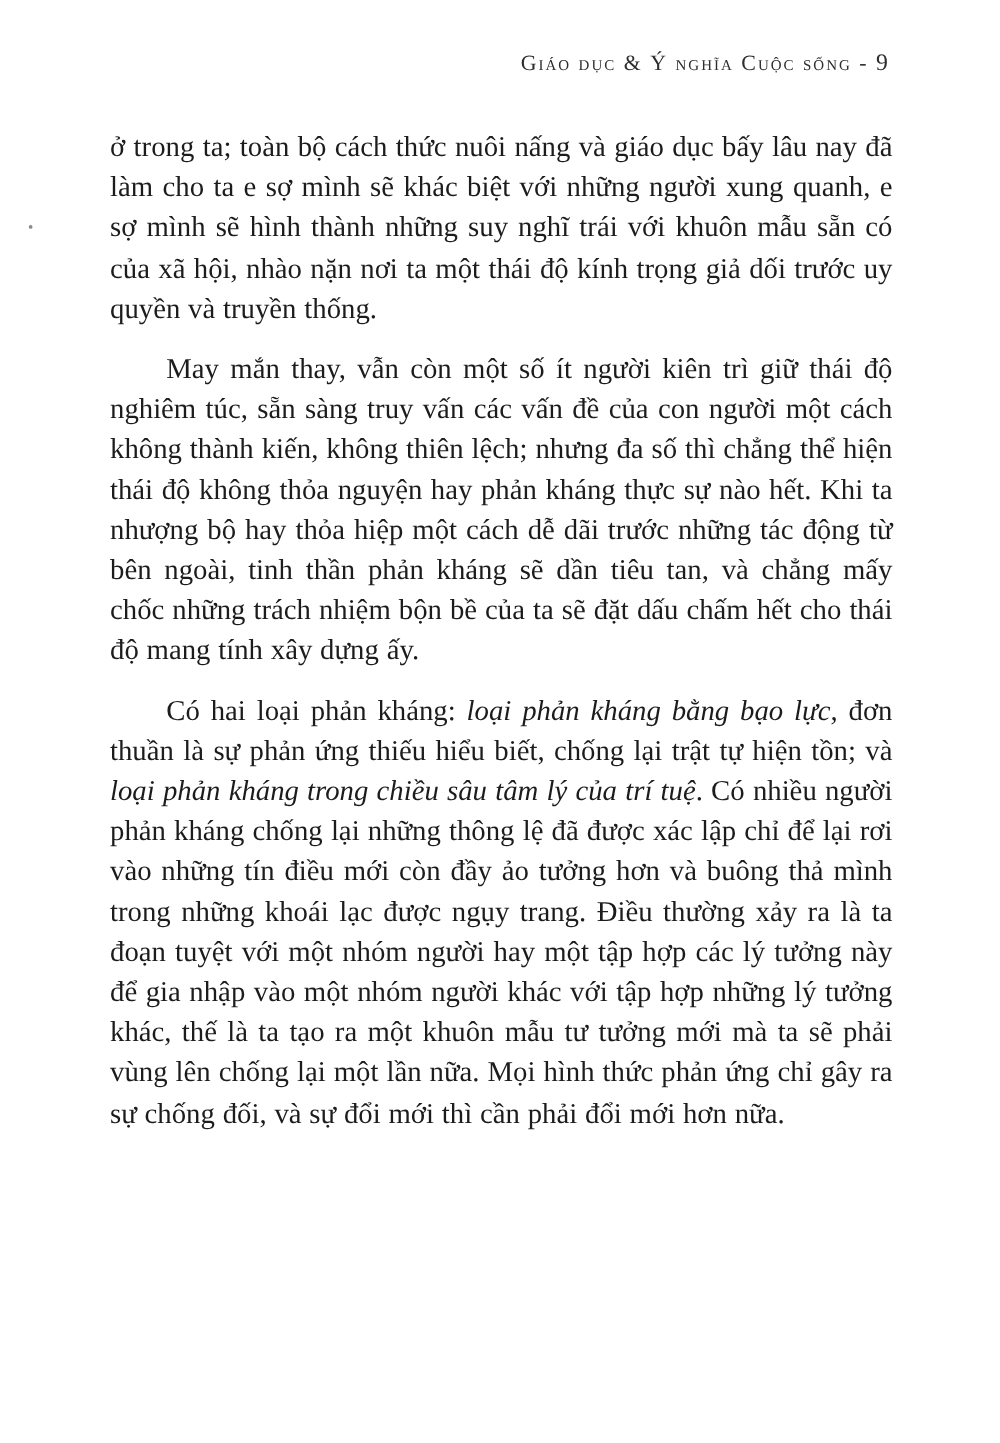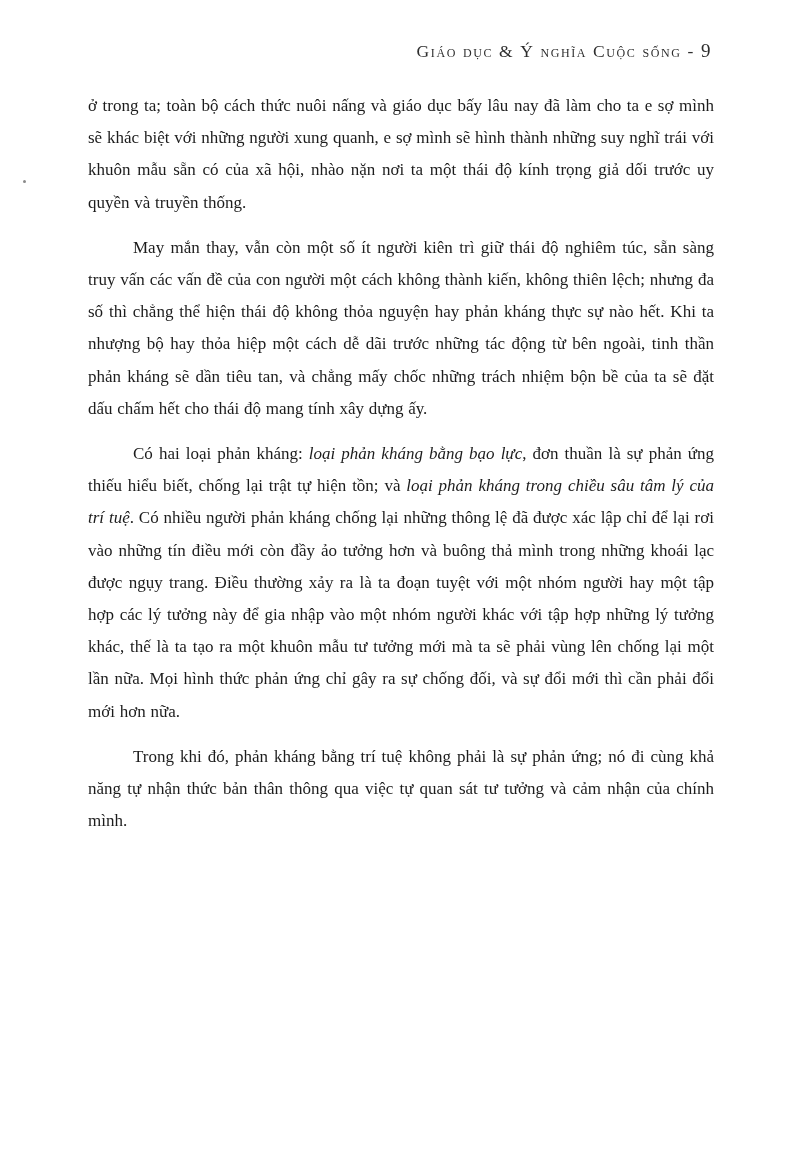--- a/index.html
+++ b/index.html
@@ -30,22 +30,22 @@
     font-size: 19px;
   }
   .text-block {
     position: absolute;
     top: 86px;
     left: 88px;
     width: 626px;
     color: #1c1c1c;
   }
   .para {
-    margin: 4px 0 13px 0;
-    font-size: 17px;
+    margin: 16px 0 13px 0;
+    font-size: 23px;
     line-height: 32.2px;
     text-align: justify;
     text-justify: inter-word;
     word-spacing: 0.5px;
     font-family: Liberation Serif, serif;
   }
   .para.indent {
     text-indent: 45px;
   }
   .para:last-child {
@@ -82,19 +82,16 @@
     </p>
 
     <p class="para indent">
       <span>May mắn thay, vẫn còn một số ít người kiên trì giữ thái độ nghiêm túc, sẵn sàng truy vấn các vấn đề của con người một cách không thành kiến, không thiên lệch; nhưng đa số thì chẳng thể hiện thái độ không thỏa nguyện hay phản kháng thực sự nào hết. Khi ta nhượng bộ hay thỏa hiệp một cách dễ dãi trước những tác động từ bên ngoài, tinh thần phản kháng sẽ dần tiêu tan, và chẳng mấy chốc những trách nhiệm bộn bề của ta sẽ đặt dấu chấm hết cho thái độ mang tính xây dựng ấy.</span>
     </p>
 
     <p class="para indent">
       <span>Có hai loại phản kháng: </span><span class="em">loại phản kháng bằng bạo lực</span><span>, đơn thuần là sự phản ứng thiếu hiểu biết, chống lại trật tự hiện tồn; và </span><span class="em">loại phản kháng trong chiều sâu tâm lý của trí tuệ</span><span>. Có nhiều người phản kháng chống lại những thông lệ đã được xác lập chỉ để lại rơi vào những tín điều mới còn đầy ảo tưởng hơn và buông thả mình trong những khoái lạc được ngụy trang. Điều thường xảy ra là ta đoạn tuyệt với một nhóm người hay một tập hợp các lý tưởng này để gia nhập vào một nhóm người khác với tập hợp những lý tưởng khác, thế là ta tạo ra một khuôn mẫu tư tưởng mới mà ta sẽ phải vùng lên chống lại một lần nữa. Mọi hình thức phản ứng chỉ gây ra sự chống đối, và sự đổi mới thì cần phải đổi mới hơn nữa.</span>
     </p>
 
-    <p class="para indent">
-      <span>Trong khi đó, phản kháng bằng trí tuệ không phải là sự phản ứng; nó đi cùng khả năng tự nhận thức bản thân thông qua việc tự quan sát tư tưởng và cảm nhận của chính mình.</span>
-    </p>
 
   </div>
 
 </div>
 
 </body></html>

